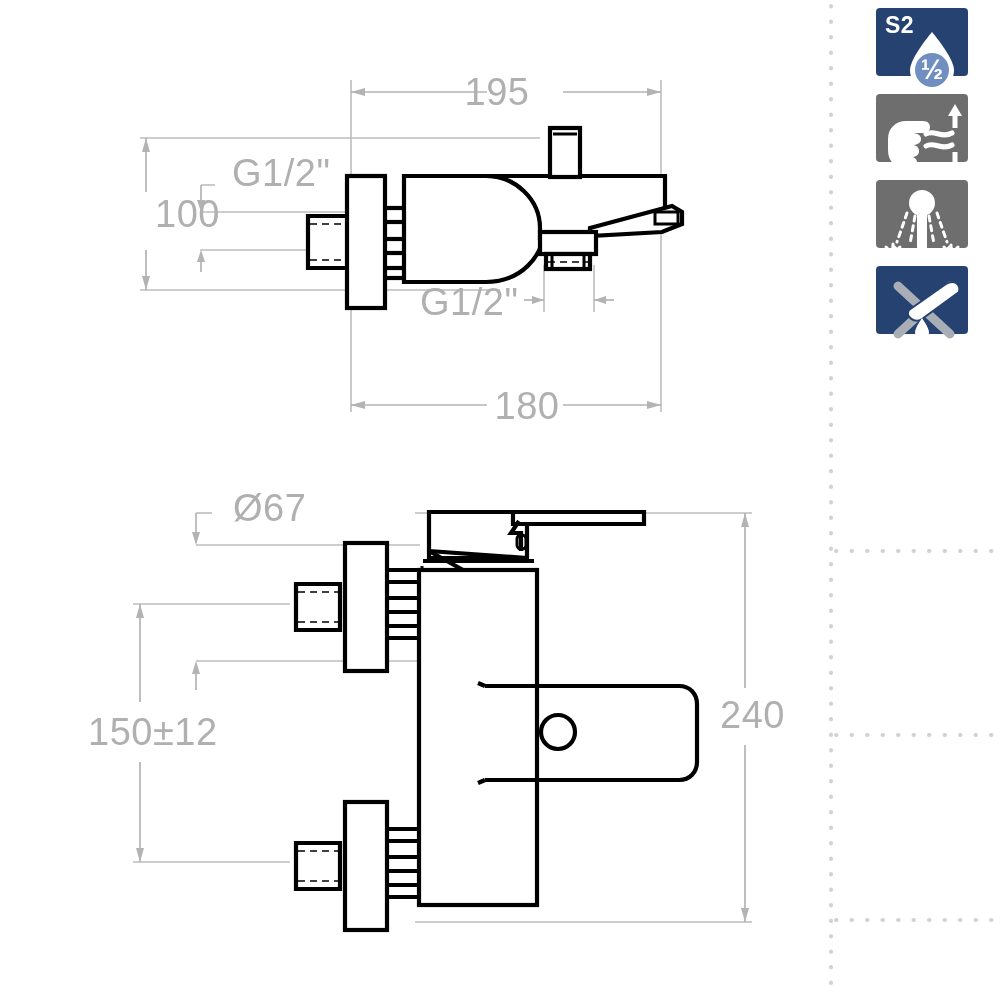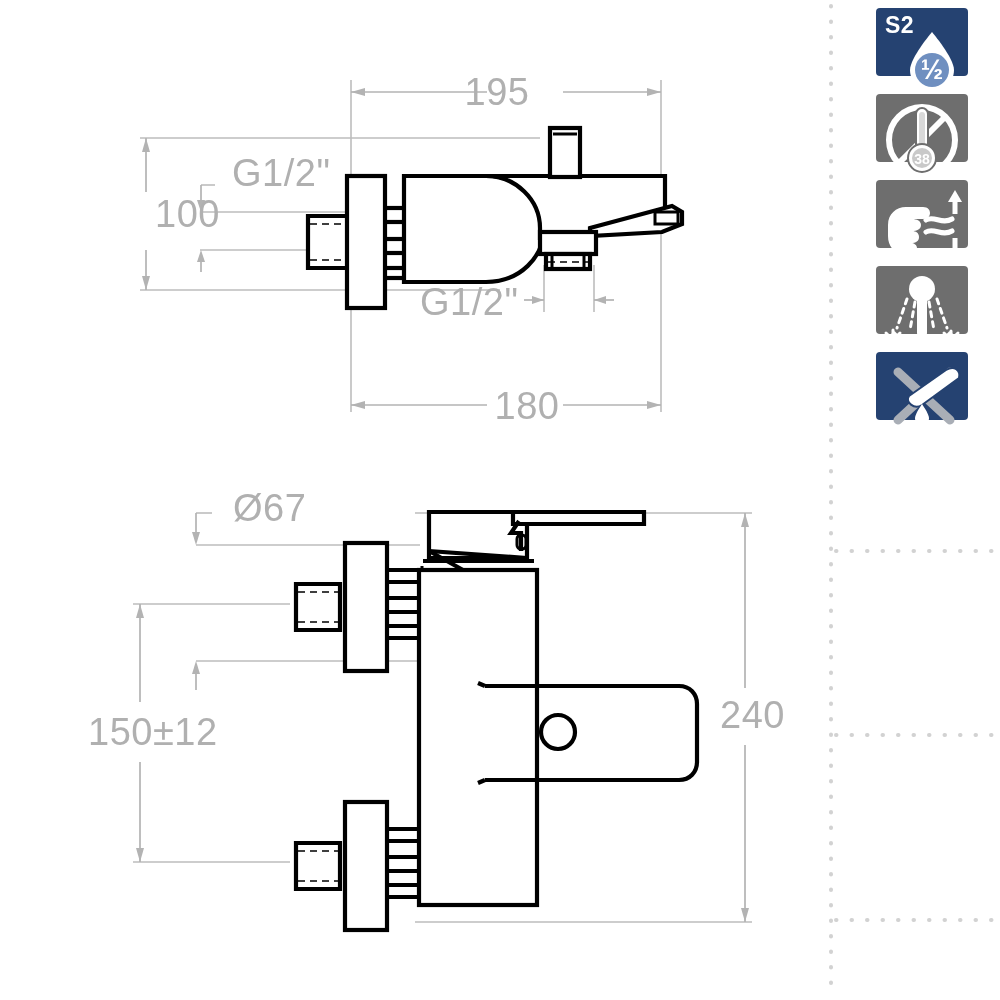--- a/index.html
+++ b/index.html
@@ -236,31 +236,20 @@
     <div class="badge navy">
       <span class="badge-lbl">S2</span>
       <svg viewBox="0 0 92 92">
         <path d="M56,24 C56,24 78,50 78,62 C78,74 68,83 56,83 C44,83 34,74 34,62 C34,50 56,24 56,24 Z" fill="#ffffff"></path>
         <circle cx="56" cy="62" r="17" fill="#6f8fc0"></circle>
         <path d="M50,52 L64,52 L46,76 L46,76" fill="none" stroke="#ffffff" stroke-width="0"></path>
         <text x="56" y="71" text-anchor="middle" font-family="Liberation Sans, sans-serif" font-size="27" font-weight="bold" fill="#ffffff">½</text>
       </svg>
     </div>
 
-    <div class="badge grey">
-      <svg viewBox="0 0 92 92">
-        <circle cx="46" cy="46" r="33" fill="none" stroke="#ffffff" stroke-width="6"></circle>
-        <line x1="23" y1="69" x2="69" y2="23" stroke="#ffffff" stroke-width="6"></line>
-        <rect x="40" y="14" width="12" height="45" rx="6" fill="#ffffff" stroke="#6e6e6e" stroke-width="2"></rect>
-        <rect x="43" y="18" width="6" height="40" rx="3" fill="#d9d9d9"></rect>
-        <circle cx="46" cy="64" r="14" fill="#ffffff" stroke="#6e6e6e" stroke-width="2"></circle>
-        <circle cx="46" cy="64" r="10" fill="#c9c9c9"></circle>
-        <text x="46" y="70" text-anchor="middle" font-family="Liberation Sans, sans-serif" font-size="14" font-weight="bold" fill="#ffffff">38</text>
-      </svg>
-    </div>
 
     <div class="badge grey">
       <svg viewBox="0 0 92 92">
         <path d="M12,45 C12,34 20,27 30,27 L47,27 C52,27 54,30 54,33 C54,36 52,39 47,39
                  L36,39 C41,39 45,41 45,45 C45,49 41,51 36,51
                  C40,51 43,53 43,57 C43,61 40,63 35,63
                  C38,63 41,65 41,68 C41,72 38,74 33,74 L28,74
                  C18,74 12,66 12,56 Z" fill="#ffffff"></path>
         <path d="M50,40 C58,35 66,45 76,39" fill="none" stroke="#ffffff" stroke-width="5" stroke-linecap="round"></path>
         <path d="M50,52 C58,47 66,57 76,51" fill="none" stroke="#ffffff" stroke-width="5" stroke-linecap="round"></path>

